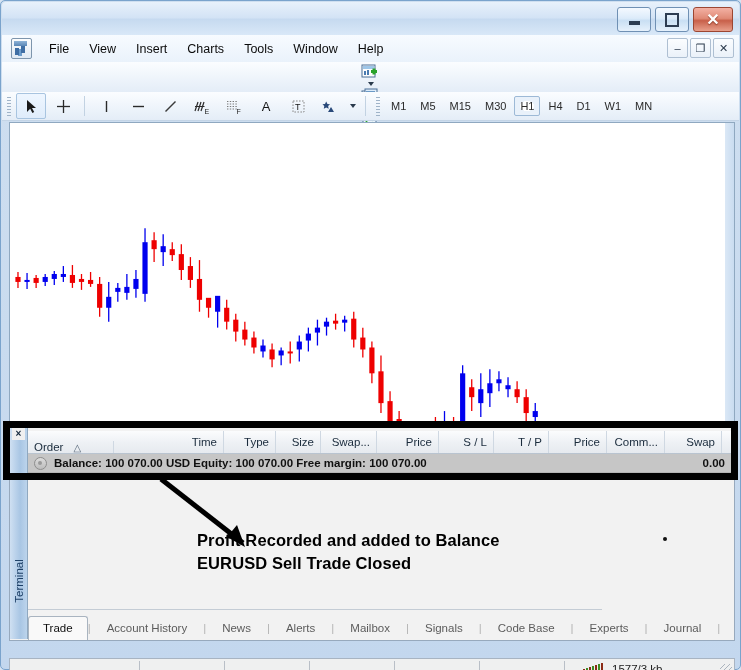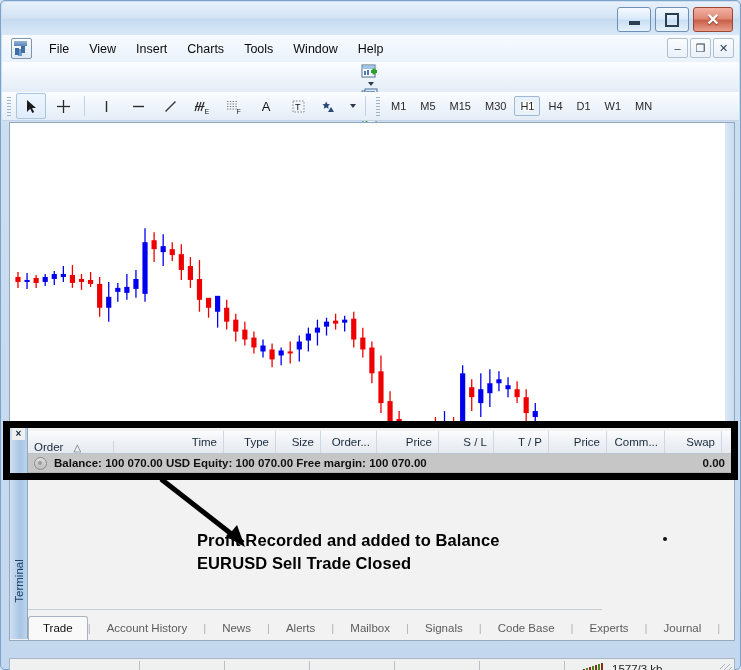--- a/index.html
+++ b/index.html
@@ -620,21 +620,21 @@
       <div class="th" style="width: 110px;">
         <span>Time</span>
       </div>
       <div class="th" style="width: 52px;">
         <span>Type</span>
       </div>
       <div class="th" style="width: 45px;">
         <span>Size</span>
       </div>
       <div class="th" style="width: 56px;">
-        <span>Order...</span>
+        <span>Swap...</span>
       </div>
       <div class="th" style="width: 62px;">
         <span>Price</span>
       </div>
       <div class="th" style="width: 55px;">
         <span>S / L</span>
       </div>
       <div class="th" style="width: 55px;">
         <span>T / P</span>
       </div>

